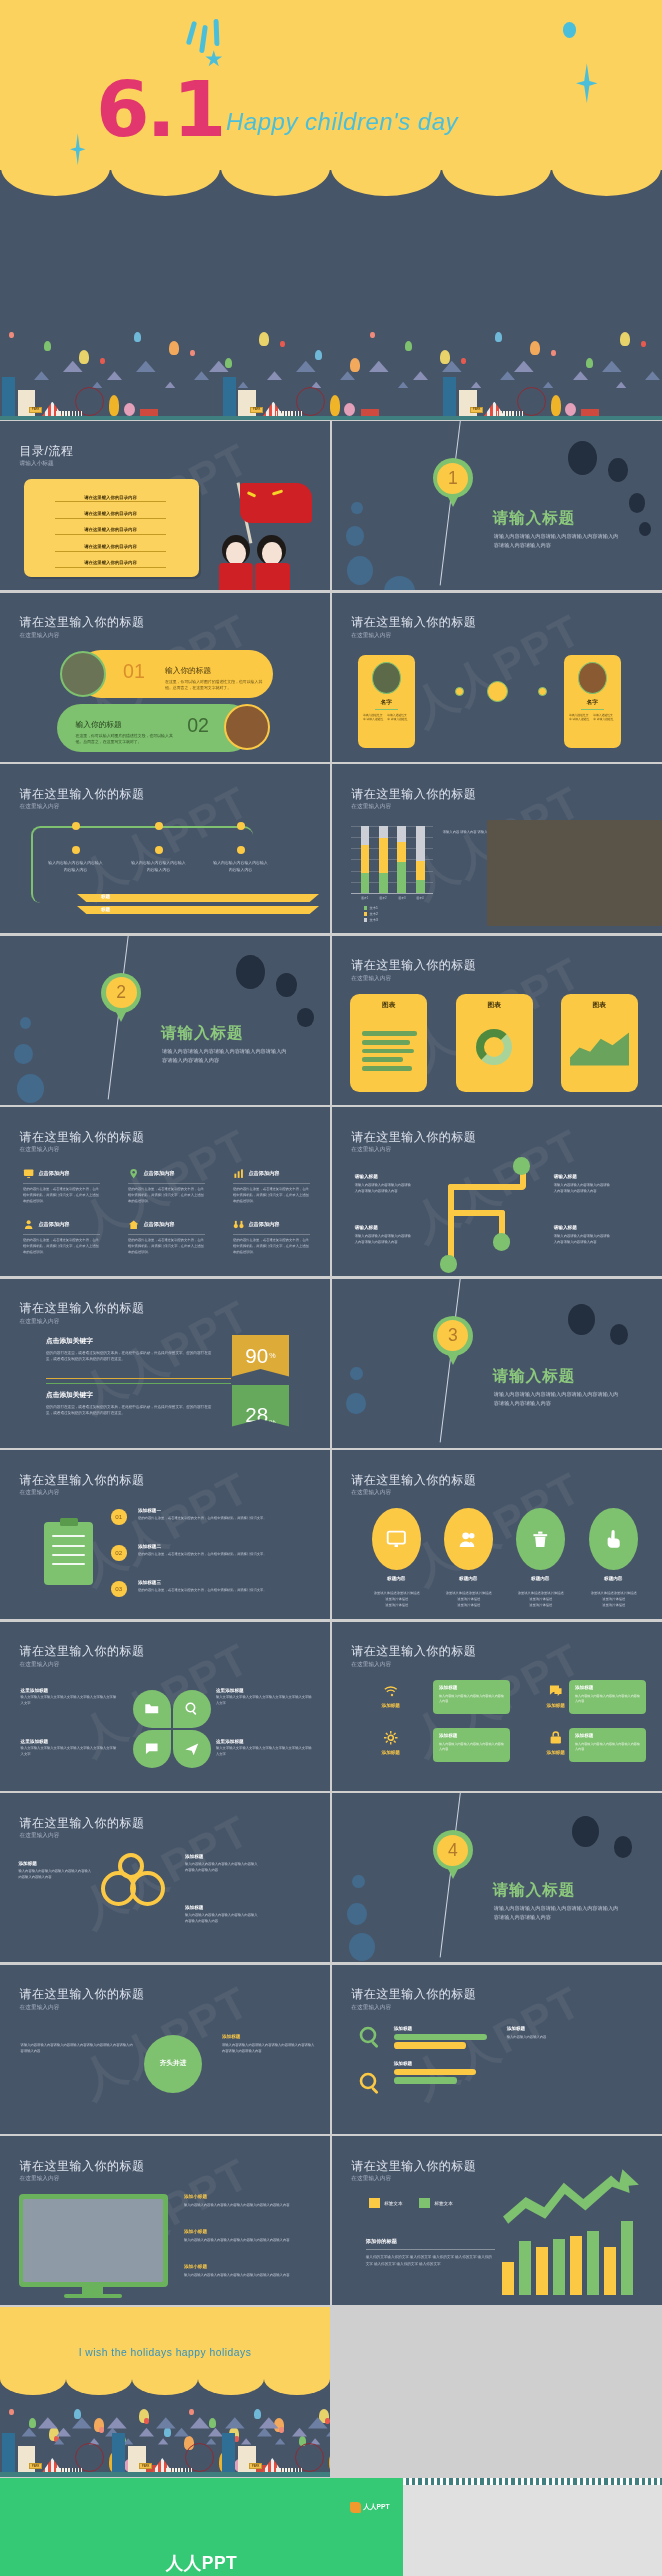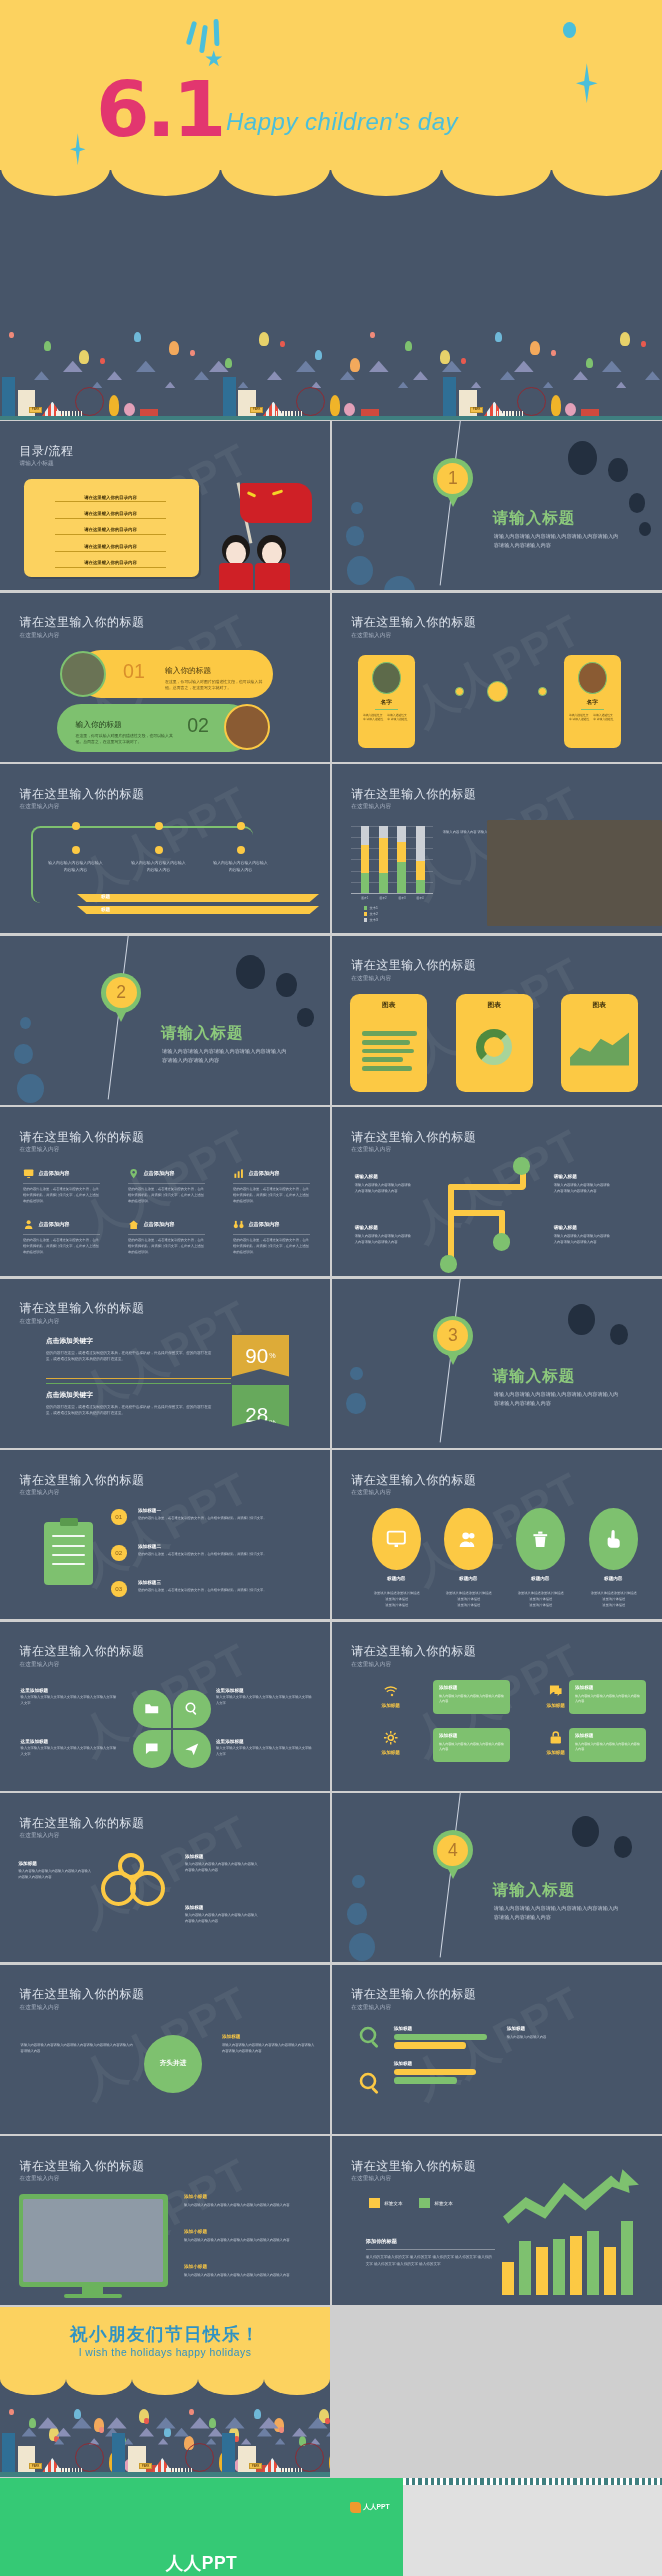--- a/index.html
+++ b/index.html
@@ -993,21 +993,20 @@
 
     <div class="closing">
       <div class="cl-yellow"></div>
       <div class="cl-scallop">
           <i></i>
           <i></i>
           <i></i>
           <i></i>
           <i></i>
         </div>
-      <div class="cl-t">祝小朋友们节日快乐！</div>
       <div class="cl-s">I wish the holidays happy holidays</div>
       <div class="cityband" id="cityband2" style="position:absolute;left:0;bottom:0;width:330px;height:76px">
         <div class="ground" style="width:330px"></div>
       <div class="balloon" style="left: 9.3px; top: 8.2px; width: 4.5px; height: 6.2px; background: rgb(240, 138, 122);"></div>
           <div class="balloon" style="left: 29px; top: 17px; width: 7.4px; height: 10px; background: rgb(126, 193, 111);"></div>
           <div class="balloon" style="left: 49px; top: 26px; width: 10.2px; height: 14px; background: rgb(232, 210, 106);"></div>
           <div class="balloon" style="left: 54px; top: 35px; width: 4.5px; height: 6.2px; background: rgb(232, 90, 79);"></div>
           <div class="balloon" style="left: 74px; top: 8.2px; width: 7.4px; height: 10px; background: rgb(111, 184, 216);"></div>
           <div class="balloon" style="left: 94px; top: 17px; width: 10.2px; height: 14px; background: rgb(243, 169, 92);"></div>
           <div class="balloon" style="left: 99px; top: 26px; width: 4.5px; height: 6.2px; background: rgb(240, 138, 122);"></div>

